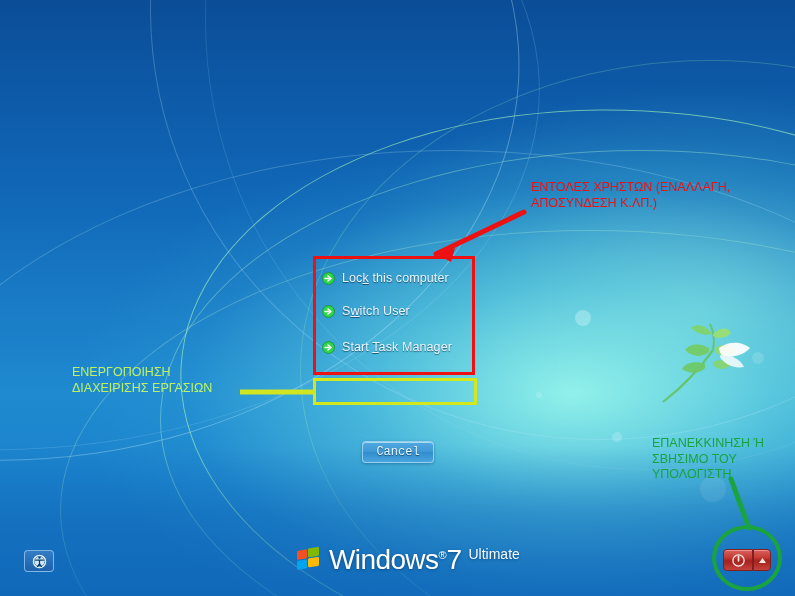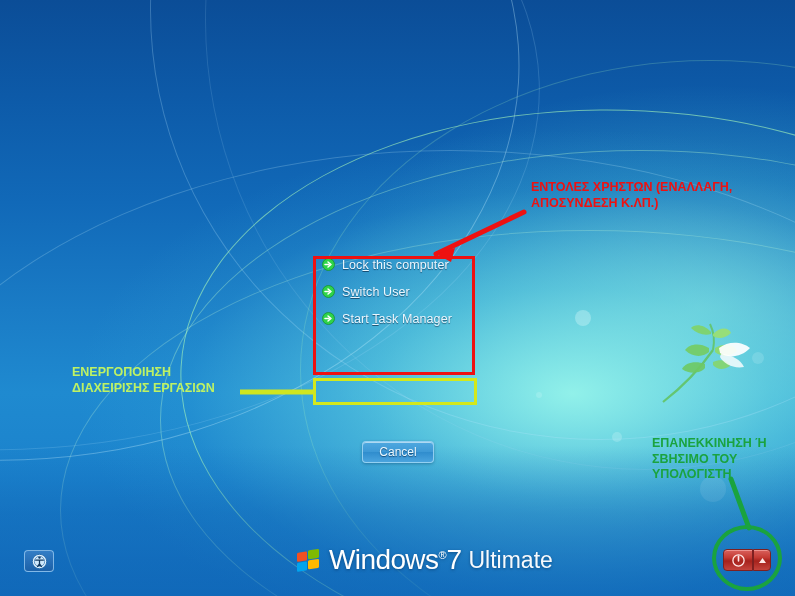--- a/index.html
+++ b/index.html
@@ -40,72 +40,72 @@
 
   
   #bottomsheen{
     position:absolute; left:0; right:0; bottom:0; height:150px;
     background:linear-gradient(180deg, rgba(10,90,170,0) 0%, rgba(12,95,180,.35) 45%, rgba(14,100,186,.62) 100%);
   }
 
   
   #menu{ position:absolute; left:322px; top:258px; width:160px; }
   .mrow{
-    display:flex; align-items:flex-start; gap:7px;
+    display:flex; align-items:flex-end; gap:7px;
     height:27px; color:#eaf7ff; font-size:12.5px; letter-spacing:.1px;
     text-shadow:0 1px 1px rgba(0,20,45,.55);
   }
-  .mrow + .mrow { }
+  .mrow + .mrow { margin-top:6px; }
   .arrowico{ flex:0 0 auto; width:13px; height:13px; position:relative; }
   .arrowico svg{ display:block; }
   .mlabel u{ text-decoration:underline; text-underline-offset:1px; }
 
   
   #cancel{
     position:absolute; left:362px; top:441px; width:72px; height:22px;
     border-radius:4px; border:1px solid rgba(160,215,245,.85);
     background:linear-gradient(180deg,#4fa9e0 0%, #3e99d6 48%, #2f8ccd 50%, #4aa4de 100%);
     box-shadow:inset 0 1px 0 rgba(255,255,255,.55), 0 1px 3px rgba(0,40,80,.35);
     color:#eaf8ff; font-size:12px; line-height:20px; text-align:center;
-    text-shadow:0 1px 1px rgba(0,30,60,.6); cursor:default;
+    text-shadow:0 1px 1px rgba(0,30,60,.6); cursor:default;font-family:Liberation Mono, monospace;
   }
 
   
   #ease{
     position:absolute; left:24px; top:550px; width:30px; height:22px;
     border-radius:4px; border:1px solid rgba(150,200,240,.8);
     background:linear-gradient(180deg, rgba(60,130,200,.8), rgba(30,95,165,.85));
     display:flex; align-items:center; justify-content:center;
   }
 
   
   #brand{
     position:absolute; left:296px; top:546px;
-    display:flex; align-items:center; gap:7px;
+    display:flex; align-items:flex-start; gap:7px;
     color:#ffffff; text-shadow:0 1px 3px rgba(0,40,80,.5);
   }
   #brandtext{ font-size:28px; font-weight:300; letter-spacing:-.6px; line-height:1; }
   #brandtext .reg{ font-size:11px; vertical-align:super; letter-spacing:0; }
   #brandtext .seven{ font-weight:400; }
-  #brandedition{ font-size:23px; font-weight:300; opacity:.97; letter-spacing:0; }
+  #brandedition{ font-size:14px; font-weight:300; opacity:.97; letter-spacing:0; }
 
   
   #power{ position:absolute; left:723px; top:549px; display:flex; }
   .pbtn{
     height:22px; border:1px solid #7e2020;
     background:linear-gradient(180deg,#d9615c 0%,#c43a33 38%,#a6221c 55%,#c4433c 100%);
     box-shadow:inset 0 1px 0 rgba(255,190,185,.55);
     display:flex; align-items:center; justify-content:center;
   }
   #pmain{ width:30px; border-radius:4px 0 0 4px; }
   #parrow{ width:18px; border-radius:0 4px 4px 0; border-left:1px solid #7e2020; }
 
   
   #overlay{ position:absolute; inset:0; pointer-events:none; }
-  .annotext{ position:absolute; font-weight:bold; line-height:1.25; white-space:pre-line; }
+  .annotext{ position:absolute; font-weight:normal; line-height:1.25; white-space:pre-line; }
   #ann-users{ left:531px; top:180px; font-size:12.5px; color:#ee1111; }
   #ann-taskmgr{ left:72px; top:365px; font-size:12.5px; color:#bef264; }
   #ann-power{ left:652px; top:436px; font-size:12.5px; color:#1aa33f; }
 
   #redbox{ position:absolute; left:313px; top:256px; width:162px; height:119px; border:3px solid #ee1111; }
   #yellowbox{ position:absolute; left:313px; top:378px; width:164px; height:27px; border:3px solid #d3e81c; }
   #greencircle{
     position:absolute; left:712px; top:525px; width:70px; height:66px;
     border:4px solid #1aa33f; border-radius:50%;
   }
@@ -166,21 +166,21 @@
       <svg width="13" height="13" viewBox="0 0 13 13">
         <circle cx="6.5" cy="6.5" r="6" fill="#2fd44a" stroke="#1a8f2e" stroke-width=".8"></circle>
         <path d="M3 6.5 L7 6.5 M6 4 L9 6.5 L6 9" stroke="#ffffff" stroke-width="1.5" fill="none" stroke-linecap="round" stroke-linejoin="round"></path>
       </svg>
     </span>
     <span class="mlabel">S<u>w</u>itch User</span>
   </div>
 
 
 
-  <div class="mrow" style="margin-top:0;">
+  <div class="mrow" style="margin-top:9px;">
     <span class="arrowico">
       <svg width="13" height="13" viewBox="0 0 13 13">
         <circle cx="6.5" cy="6.5" r="6" fill="#2fd44a" stroke="#1a8f2e" stroke-width=".8"></circle>
         <path d="M3 6.5 L7 6.5 M6 4 L9 6.5 L6 9" stroke="#ffffff" stroke-width="1.5" fill="none" stroke-linecap="round" stroke-linejoin="round"></path>
       </svg>
     </span>
     <span class="mlabel">Start <u>T</u>ask Manager</span>
   </div>
 </div>
 

